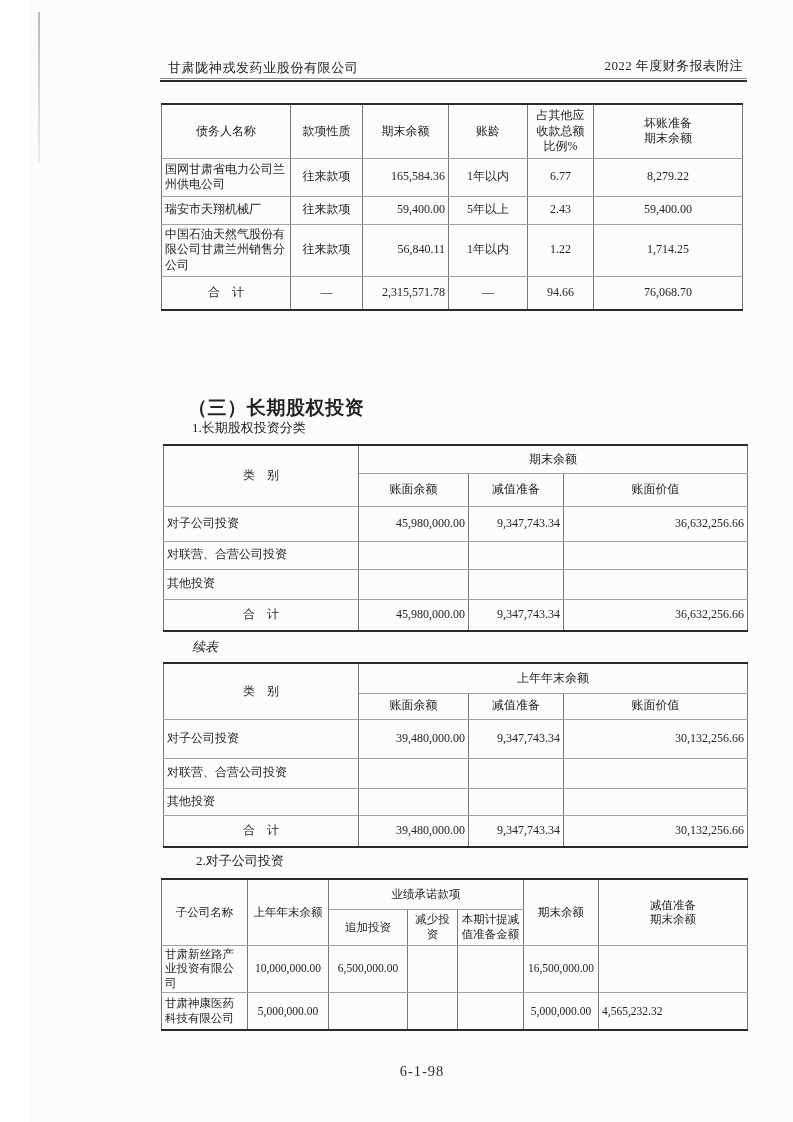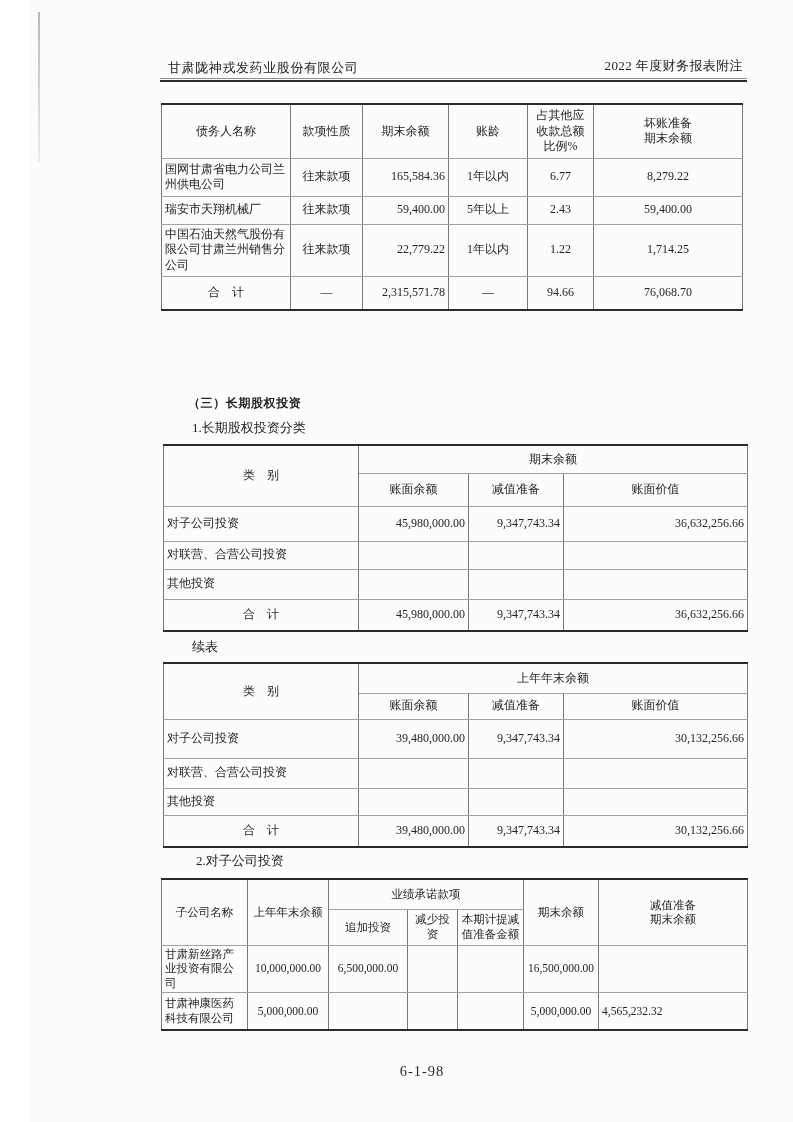--- a/index.html
+++ b/index.html
@@ -31,23 +31,23 @@
   .pr10{padding-right:10px;} .pr6{padding-right:6px;} .pr70{padding-right:70px;}
   .pl18{text-align:left;padding-left:18px;}
   .vtop{vertical-align:top;padding-top:5px;}
   .w52{display:inline-block;width:52px;}
 
   .t1{left:131px;top:103px;width:581px;}
   .t2{left:133px;top:444px;width:584px;}
   .t3{left:133px;top:662px;width:584px;}
   .t4{left:131px;top:878px;width:586px;font-size:11.5px;}
 
-  .sec-title{position:absolute;left:158px;top:395px;font-size:12px;font-weight:bold;letter-spacing:0.6px;}
+  .sec-title{position:absolute;left:158px;top:395px;font-size:19px;font-weight:bold;letter-spacing:0.6px;}
   .sub1{position:absolute;left:162px;top:419px;font-size:13px;}
-  .cont{position:absolute;left:162px;top:638px;font-size:13px;}
+  .cont{position:absolute;left:162px;top:638px;font-size:13px;font-style:italic;}
   .sub2{position:absolute;left:166px;top:852px;font-size:13px;}
 
   .footer-num{position:absolute;left:0;top:1098px;width:784px;text-align:right;font-size:11px;color:#3a3a3a;}
   .footer-code{position:absolute;left:0;top:1063px;width:784px;text-align:center;font-size:14.5px;letter-spacing:1px;color:#2e2e2e;}
 </style>
 </head>
 <body>
 
 <div class="page">
   <div class="scan-edge-left"></div>
@@ -89,21 +89,21 @@
         <td class="lft">瑞安市天翔机械厂</td>
         <td class="ctr">往来款项</td>
         <td class="num">59,400.00</td>
         <td class="ctr">5年以上</td>
         <td class="ctr">2.43</td>
         <td class="ctr">59,400.00</td>
       </tr>
       <tr style="height:52px">
         <td class="lft">中国石油天然气股份有限公司甘肃兰州销售分公司</td>
         <td class="ctr">往来款项</td>
-        <td class="num">22,779.22</td>
+        <td class="num">56,840.11</td>
         <td class="ctr">1年以内</td>
         <td class="ctr">1.22</td>
         <td class="ctr">1,714.25</td>
       </tr>
       <tr style="height:34px">
         <td class="ctr">合　计</td>
         <td class="ctr">—</td>
         <td class="num">2,315,571.78</td>
         <td class="ctr">—</td>
         <td class="ctr">94.66</td>

